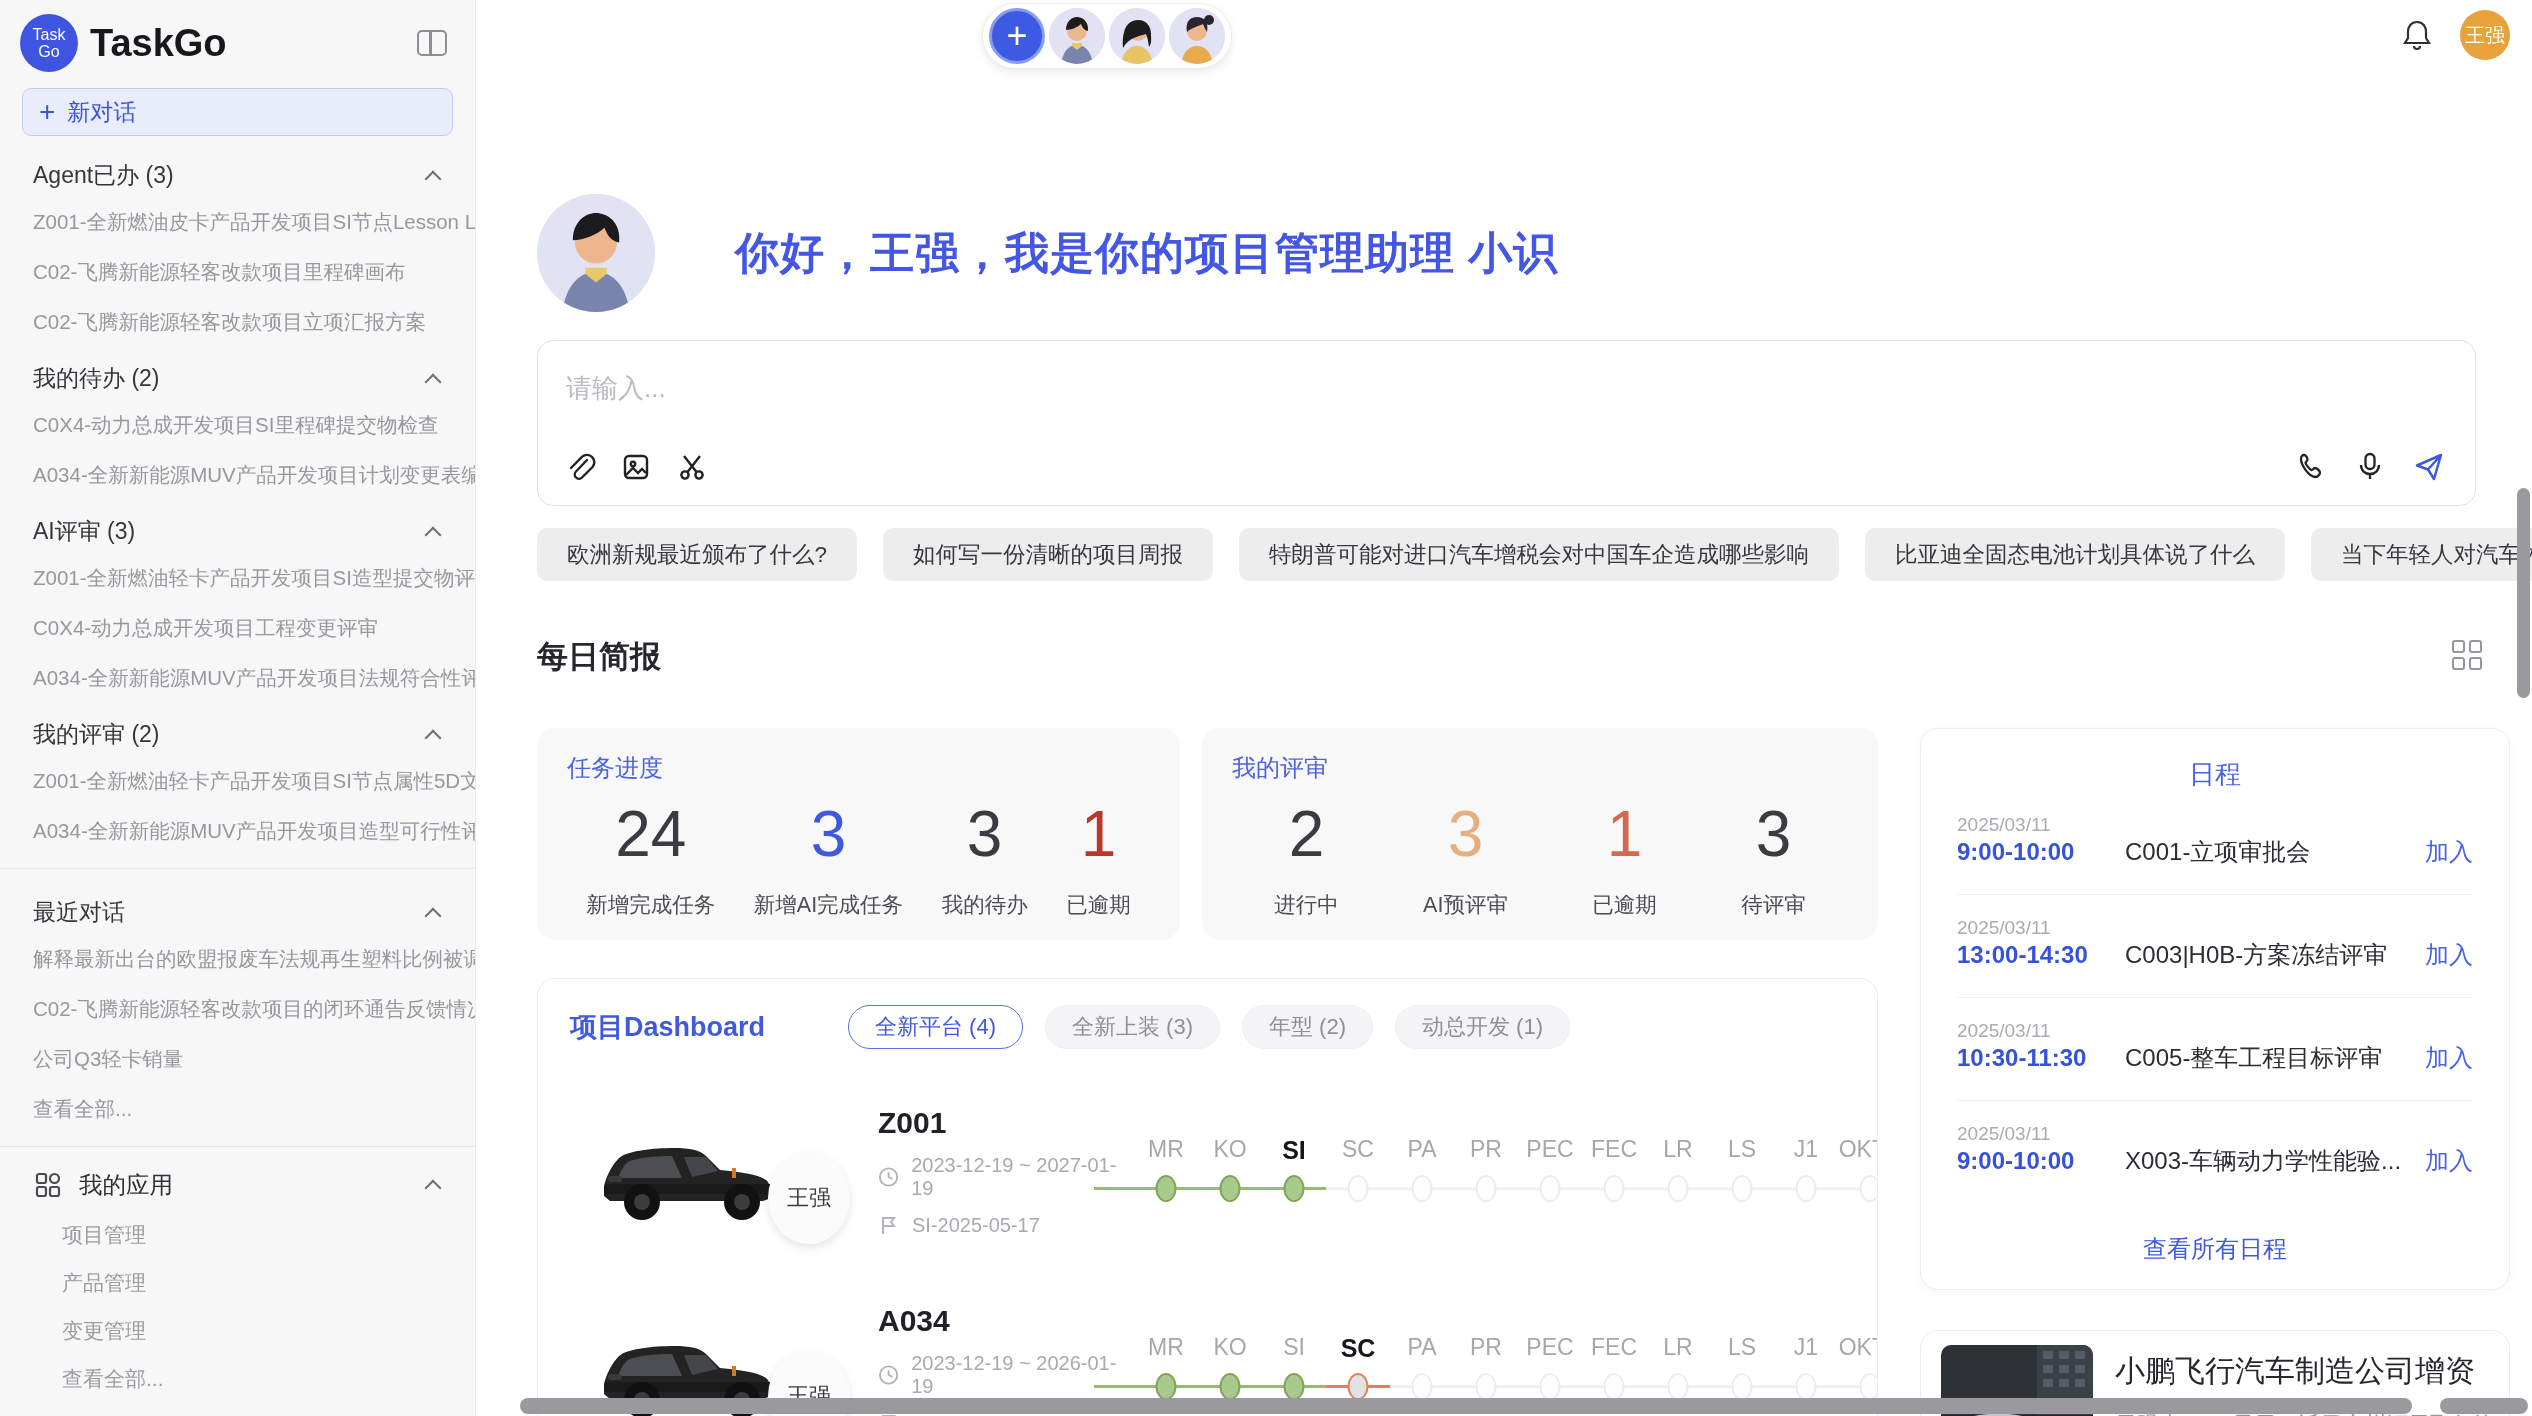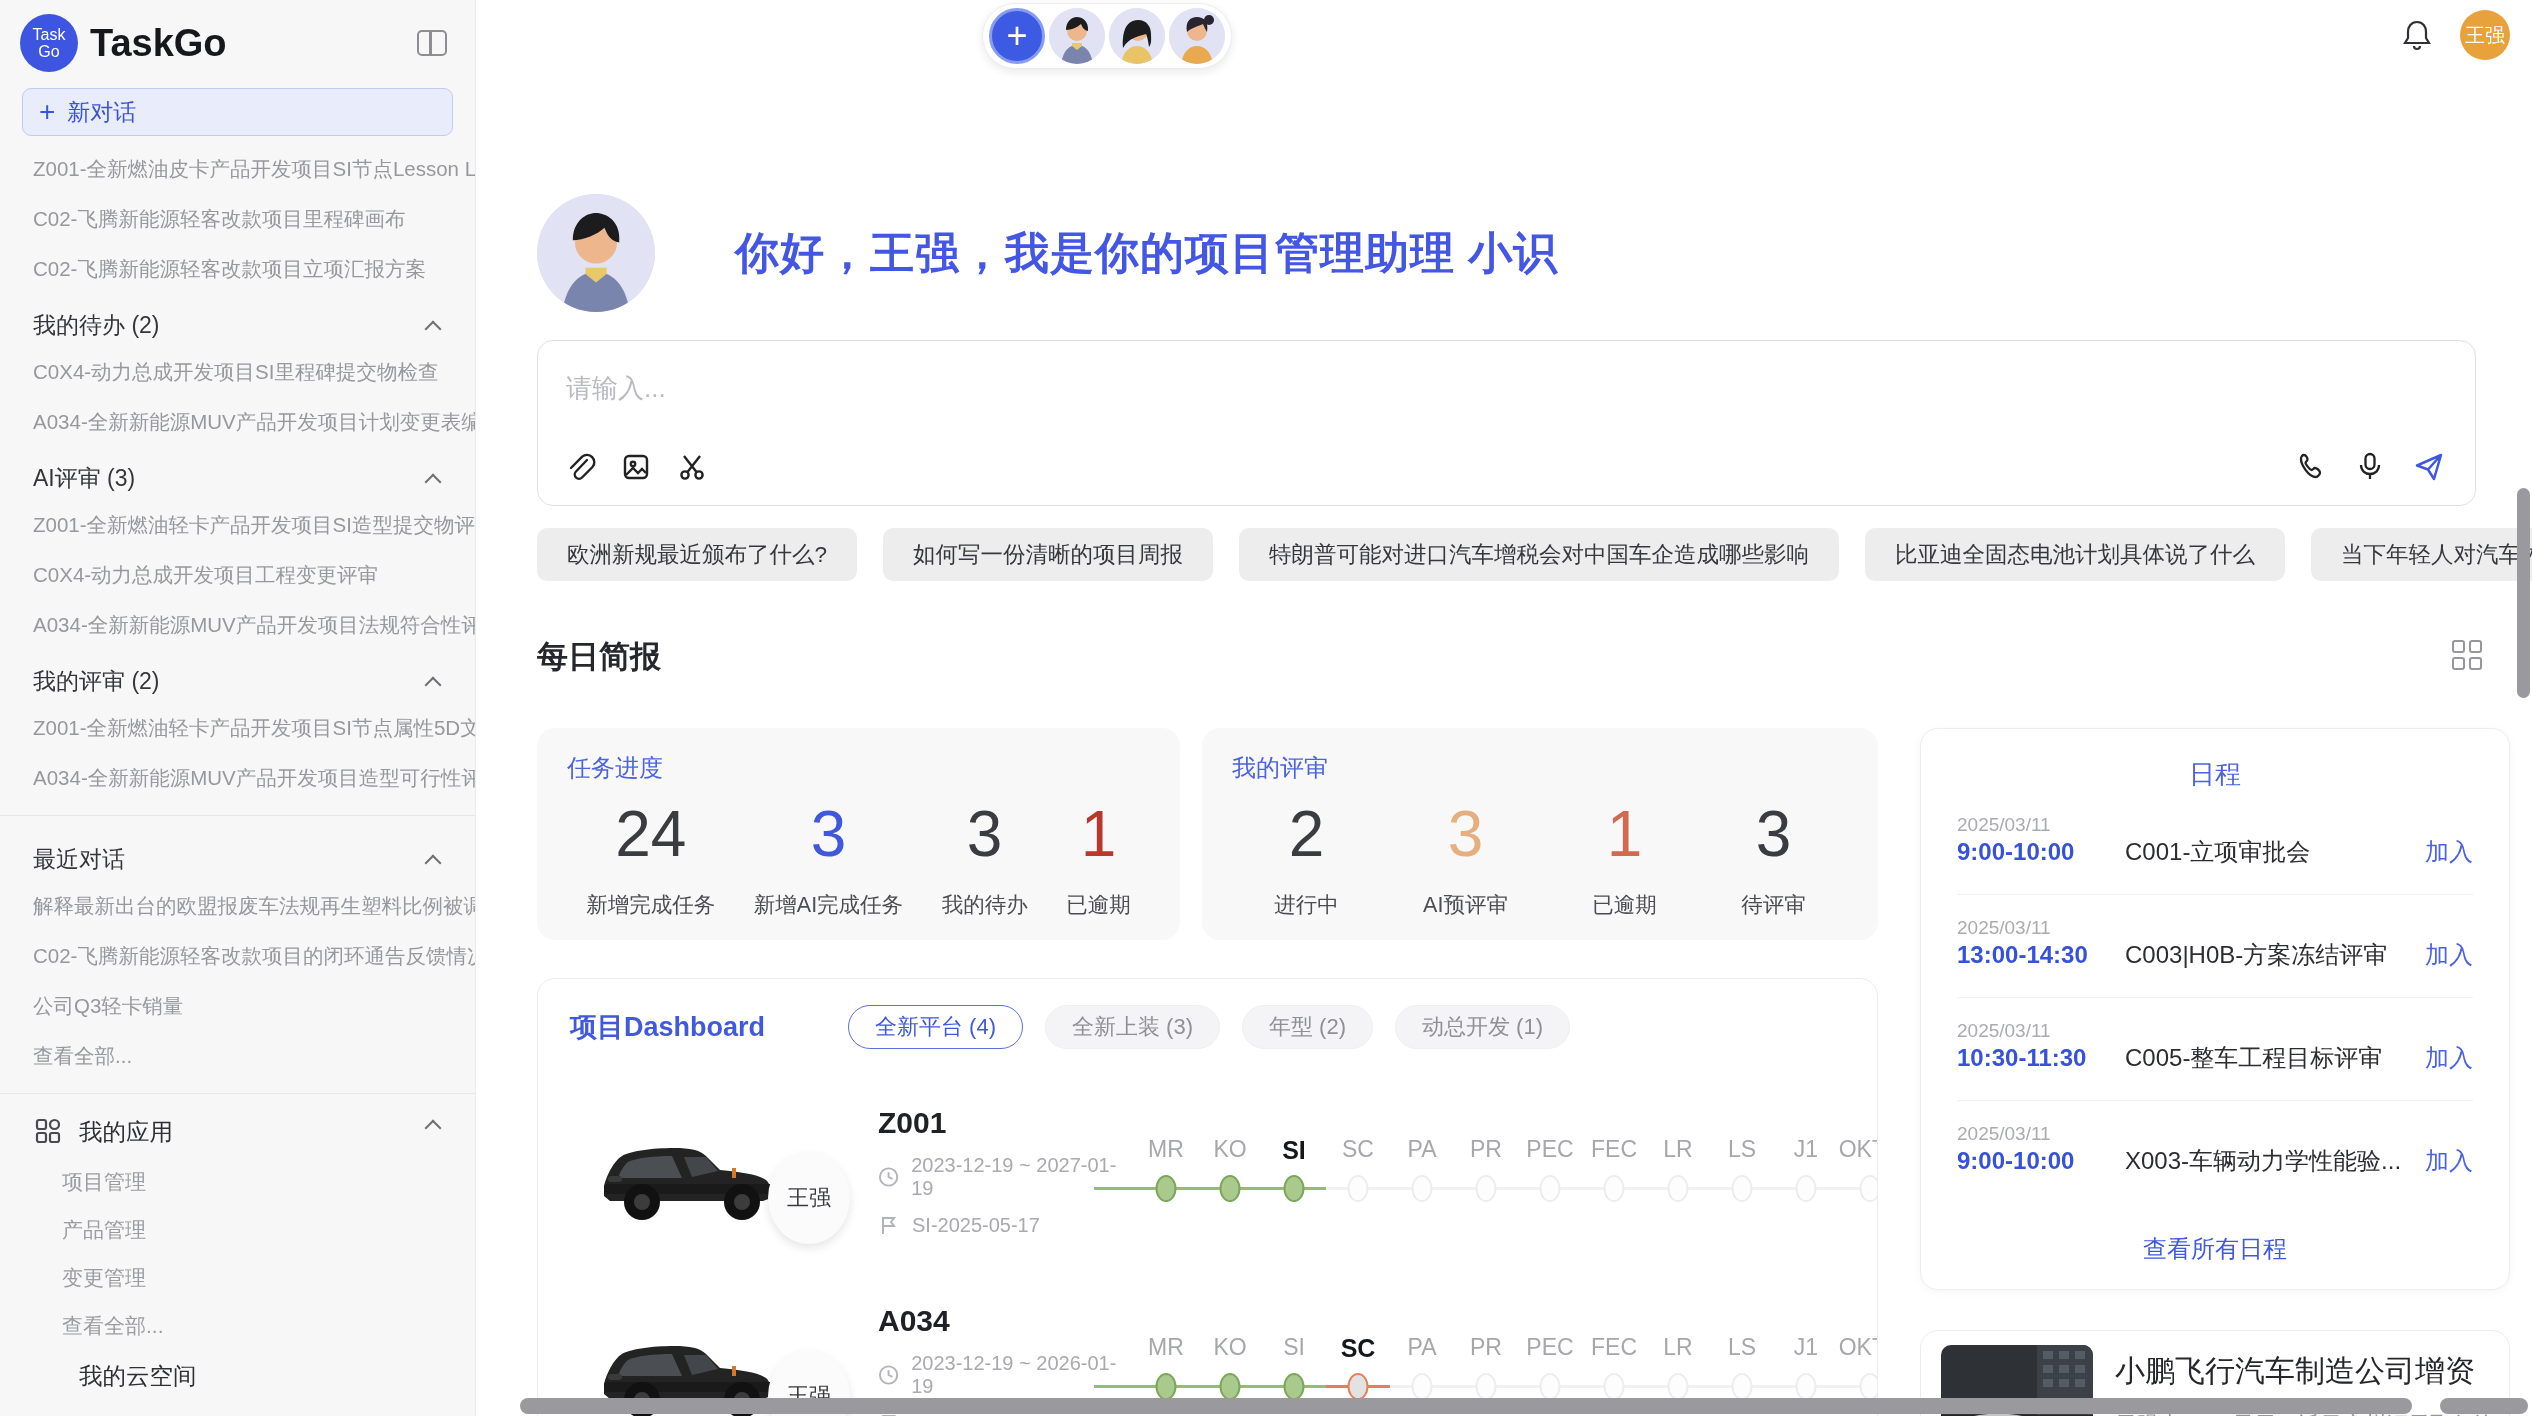--- a/index.html
+++ b/index.html
@@ -21,21 +21,21 @@
     border:1px solid #c3cbf1; display:flex; align-items:center; padding:0 16px;
     color:#3c55d6; font-size:23px; cursor:pointer; }
   .new-chat .plus { font-size:28px; margin-right:12px; font-weight:400; }
   .sb-section-h { display:flex; align-items:center; padding:16px 36px 6px 33px; }
   .sb-section-h .t { font-size:23px; color:#35363b; font-weight:500; flex:1; }
   .chev-up { width:12px; height:12px; border-top:2.5px solid #6f7075; border-right:2.5px solid #6f7075;
     transform:rotate(-45deg); margin-top:6px; }
   .sb-item { padding:11px 20px 11px 33px; font-size:20.5px; color:#97989d; white-space:nowrap;
     overflow:hidden; cursor:pointer; }
   .sb-divider { height:1px; background:#e7e7ea; margin:12px 0; }
-  .sb-row { display:flex; padding:10px 36px 10px 33px; font-size:23.5px; color:#2f3035; cursor:pointer; }
+  .sb-row { display:flex; align-items:center; padding:10px 36px 10px 33px; font-size:23.5px; color:#2f3035; cursor:pointer; }
   .sb-row .ic { width:30px; height:30px; margin-right:16px; display:flex; align-items:center; justify-content:center; flex:none; }
   .sb-row .t { flex:1; }
   .sb-sub { padding:10px 20px 10px 62px; font-size:21px; color:#9b9ca1; cursor:pointer; }
 
   
   .topbar-pill { position:absolute; left:506px; top:3px; height:66px; border-radius:34px;
     background:#fff; border:1px solid #ededf0; box-shadow:0 3px 10px rgba(0,0,0,.09);
     display:flex; align-items:center; padding:0 6px; gap:4px; }
   .plus-btn { width:56px; height:56px; border-radius:50%; background:#3d5ae2;
     border:3px solid #8a9cf0; color:#fff; font-size:36px; font-weight:300;
@@ -163,20 +163,24 @@
       </div>
       <div class="app-title">TaskGo</div>
       <div class="panel-icon"></div>
     </div>
 
     <div class="new-chat">
       <span class="plus">+</span>
       <span>新对话</span>
     </div>
 
+    <div class="sb-section-h">
+      <span class="t">Agent已办 (3)</span>
+      <span class="chev-up"></span>
+    </div>
     <div class="sb-item">Z001-全新燃油皮卡产品开发项目SI节点Lesson Learn报告</div>
     <div class="sb-item">C02-飞腾新能源轻客改款项目里程碑画布</div>
     <div class="sb-item">C02-飞腾新能源轻客改款项目立项汇报方案</div>
 
     <div class="sb-section-h">
       <span class="t">我的待办 (2)</span>
       <span class="chev-up"></span>
     </div>
     <div class="sb-item">C0X4-动力总成开发项目SI里程碑提交物检查</div>
     <div class="sb-item">A034-全新新能源MUV产品开发项目计划变更表编写</div>

